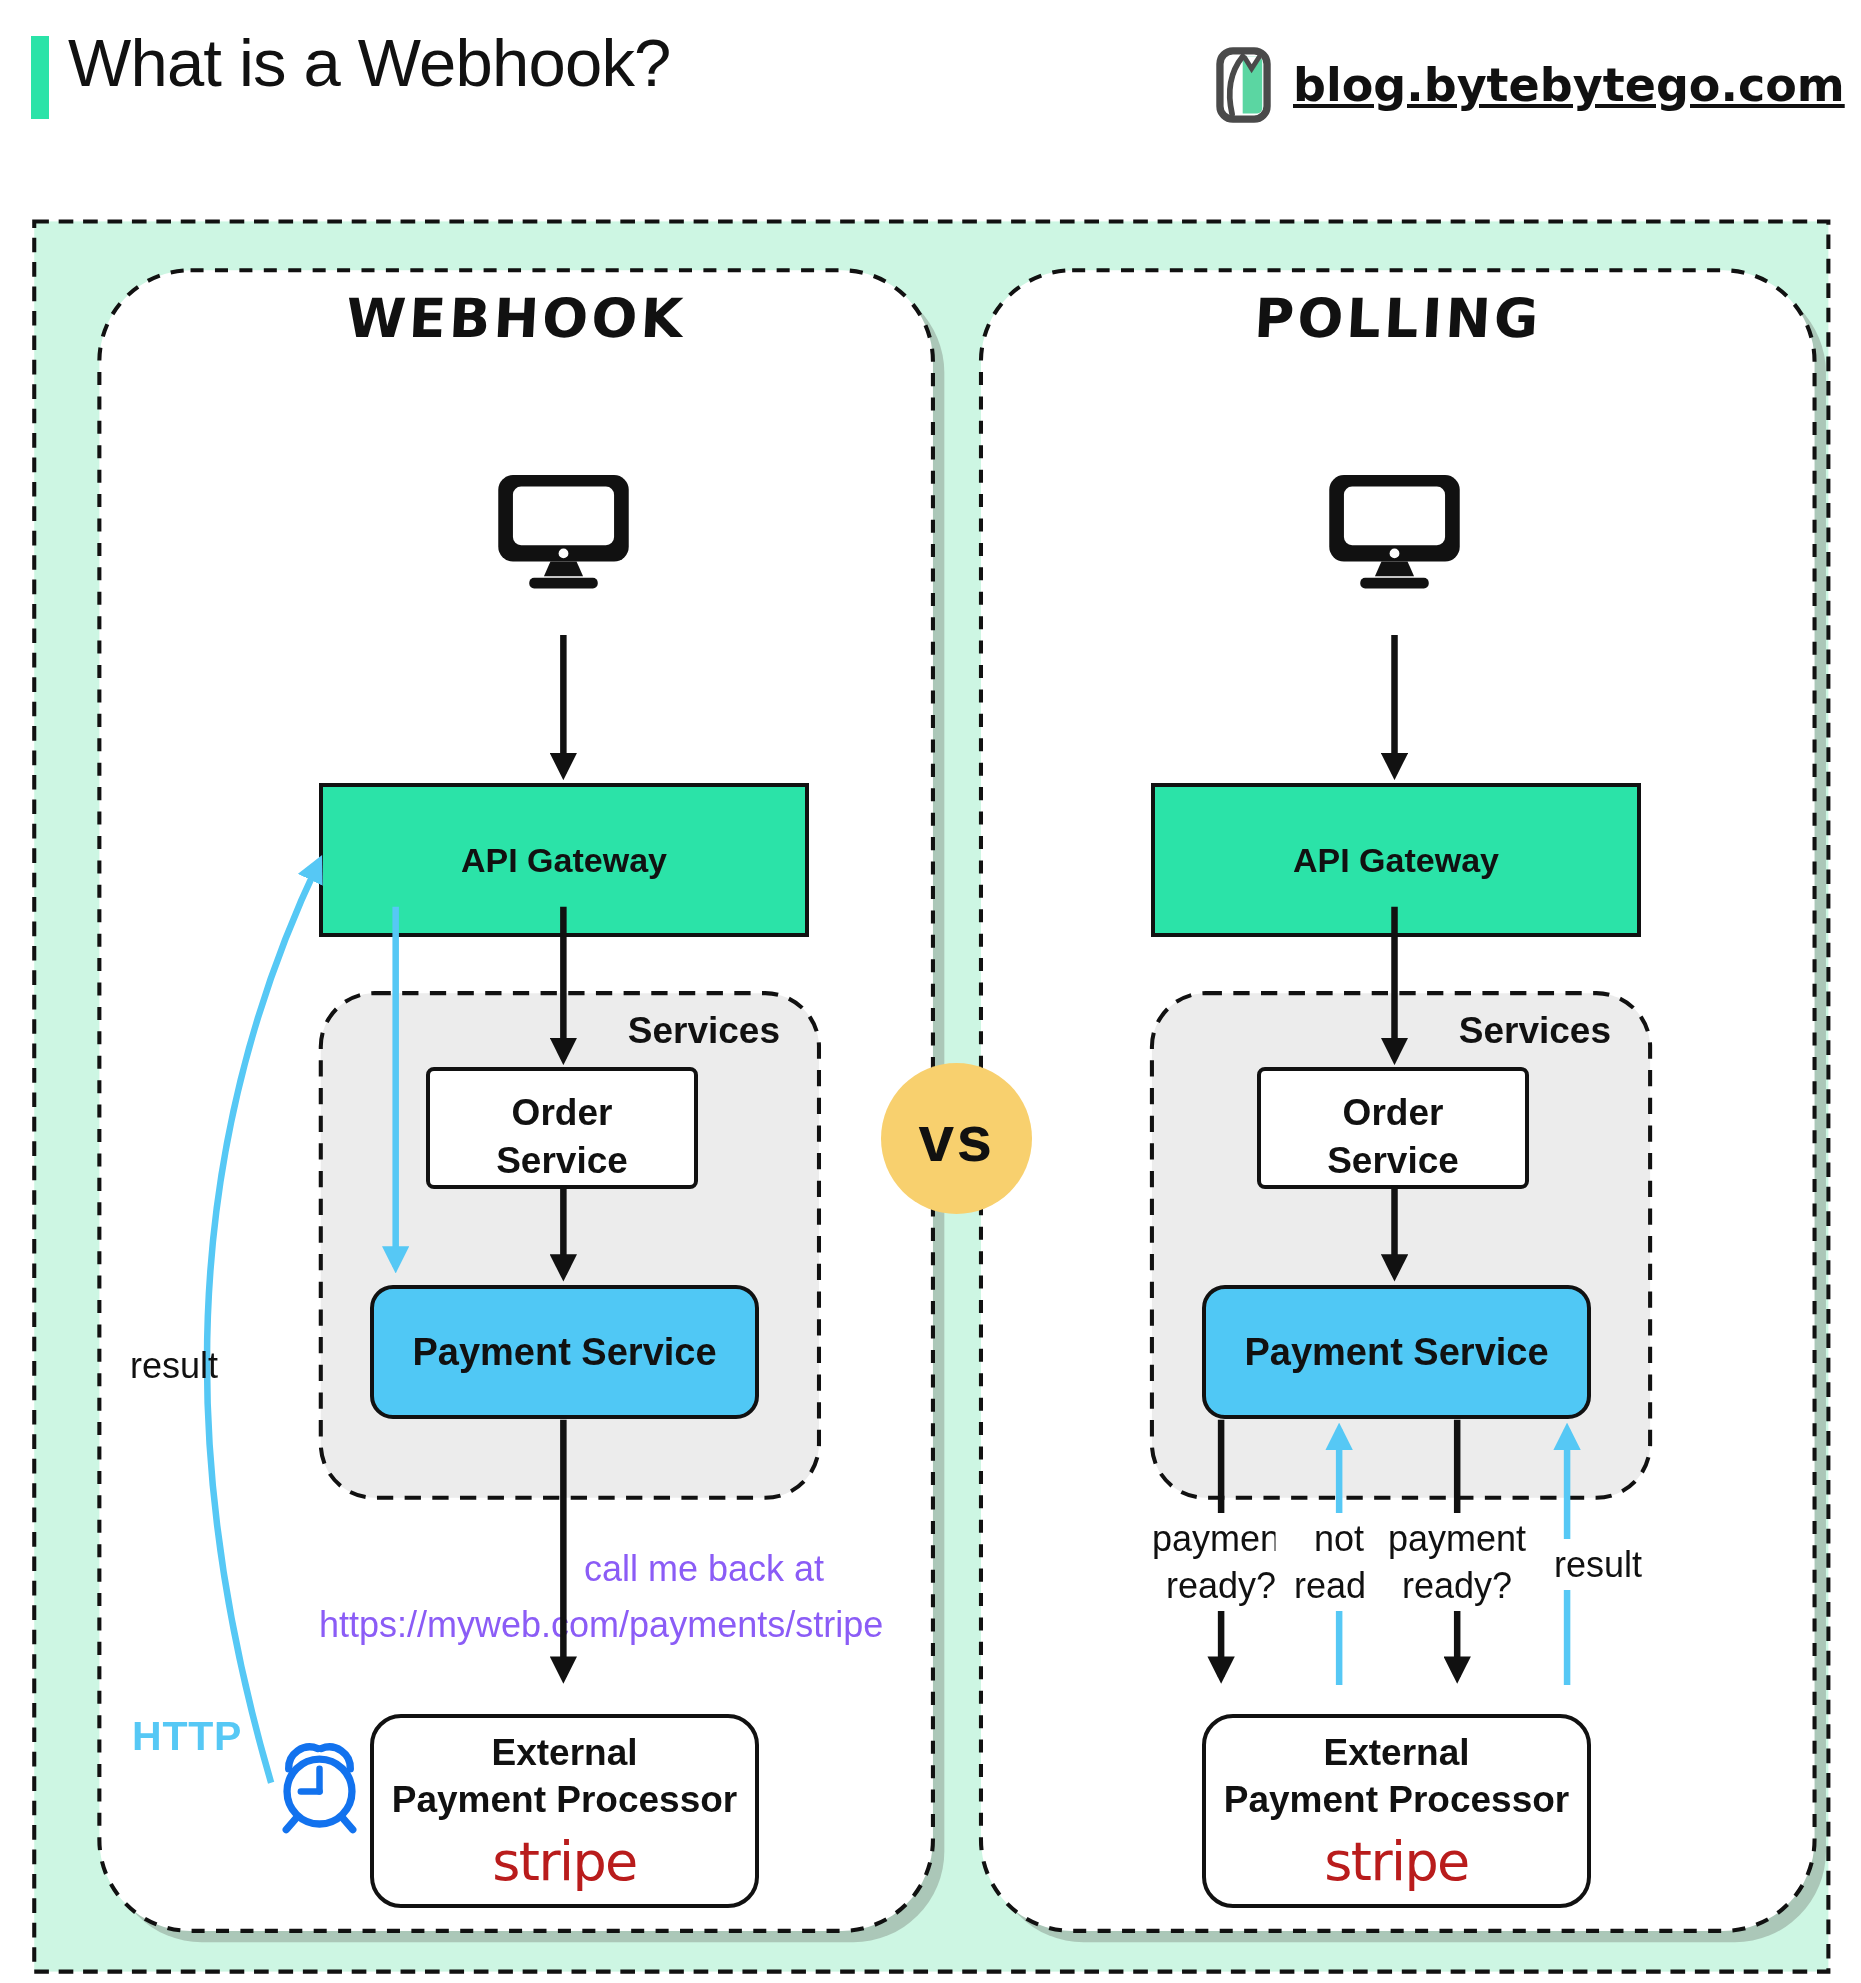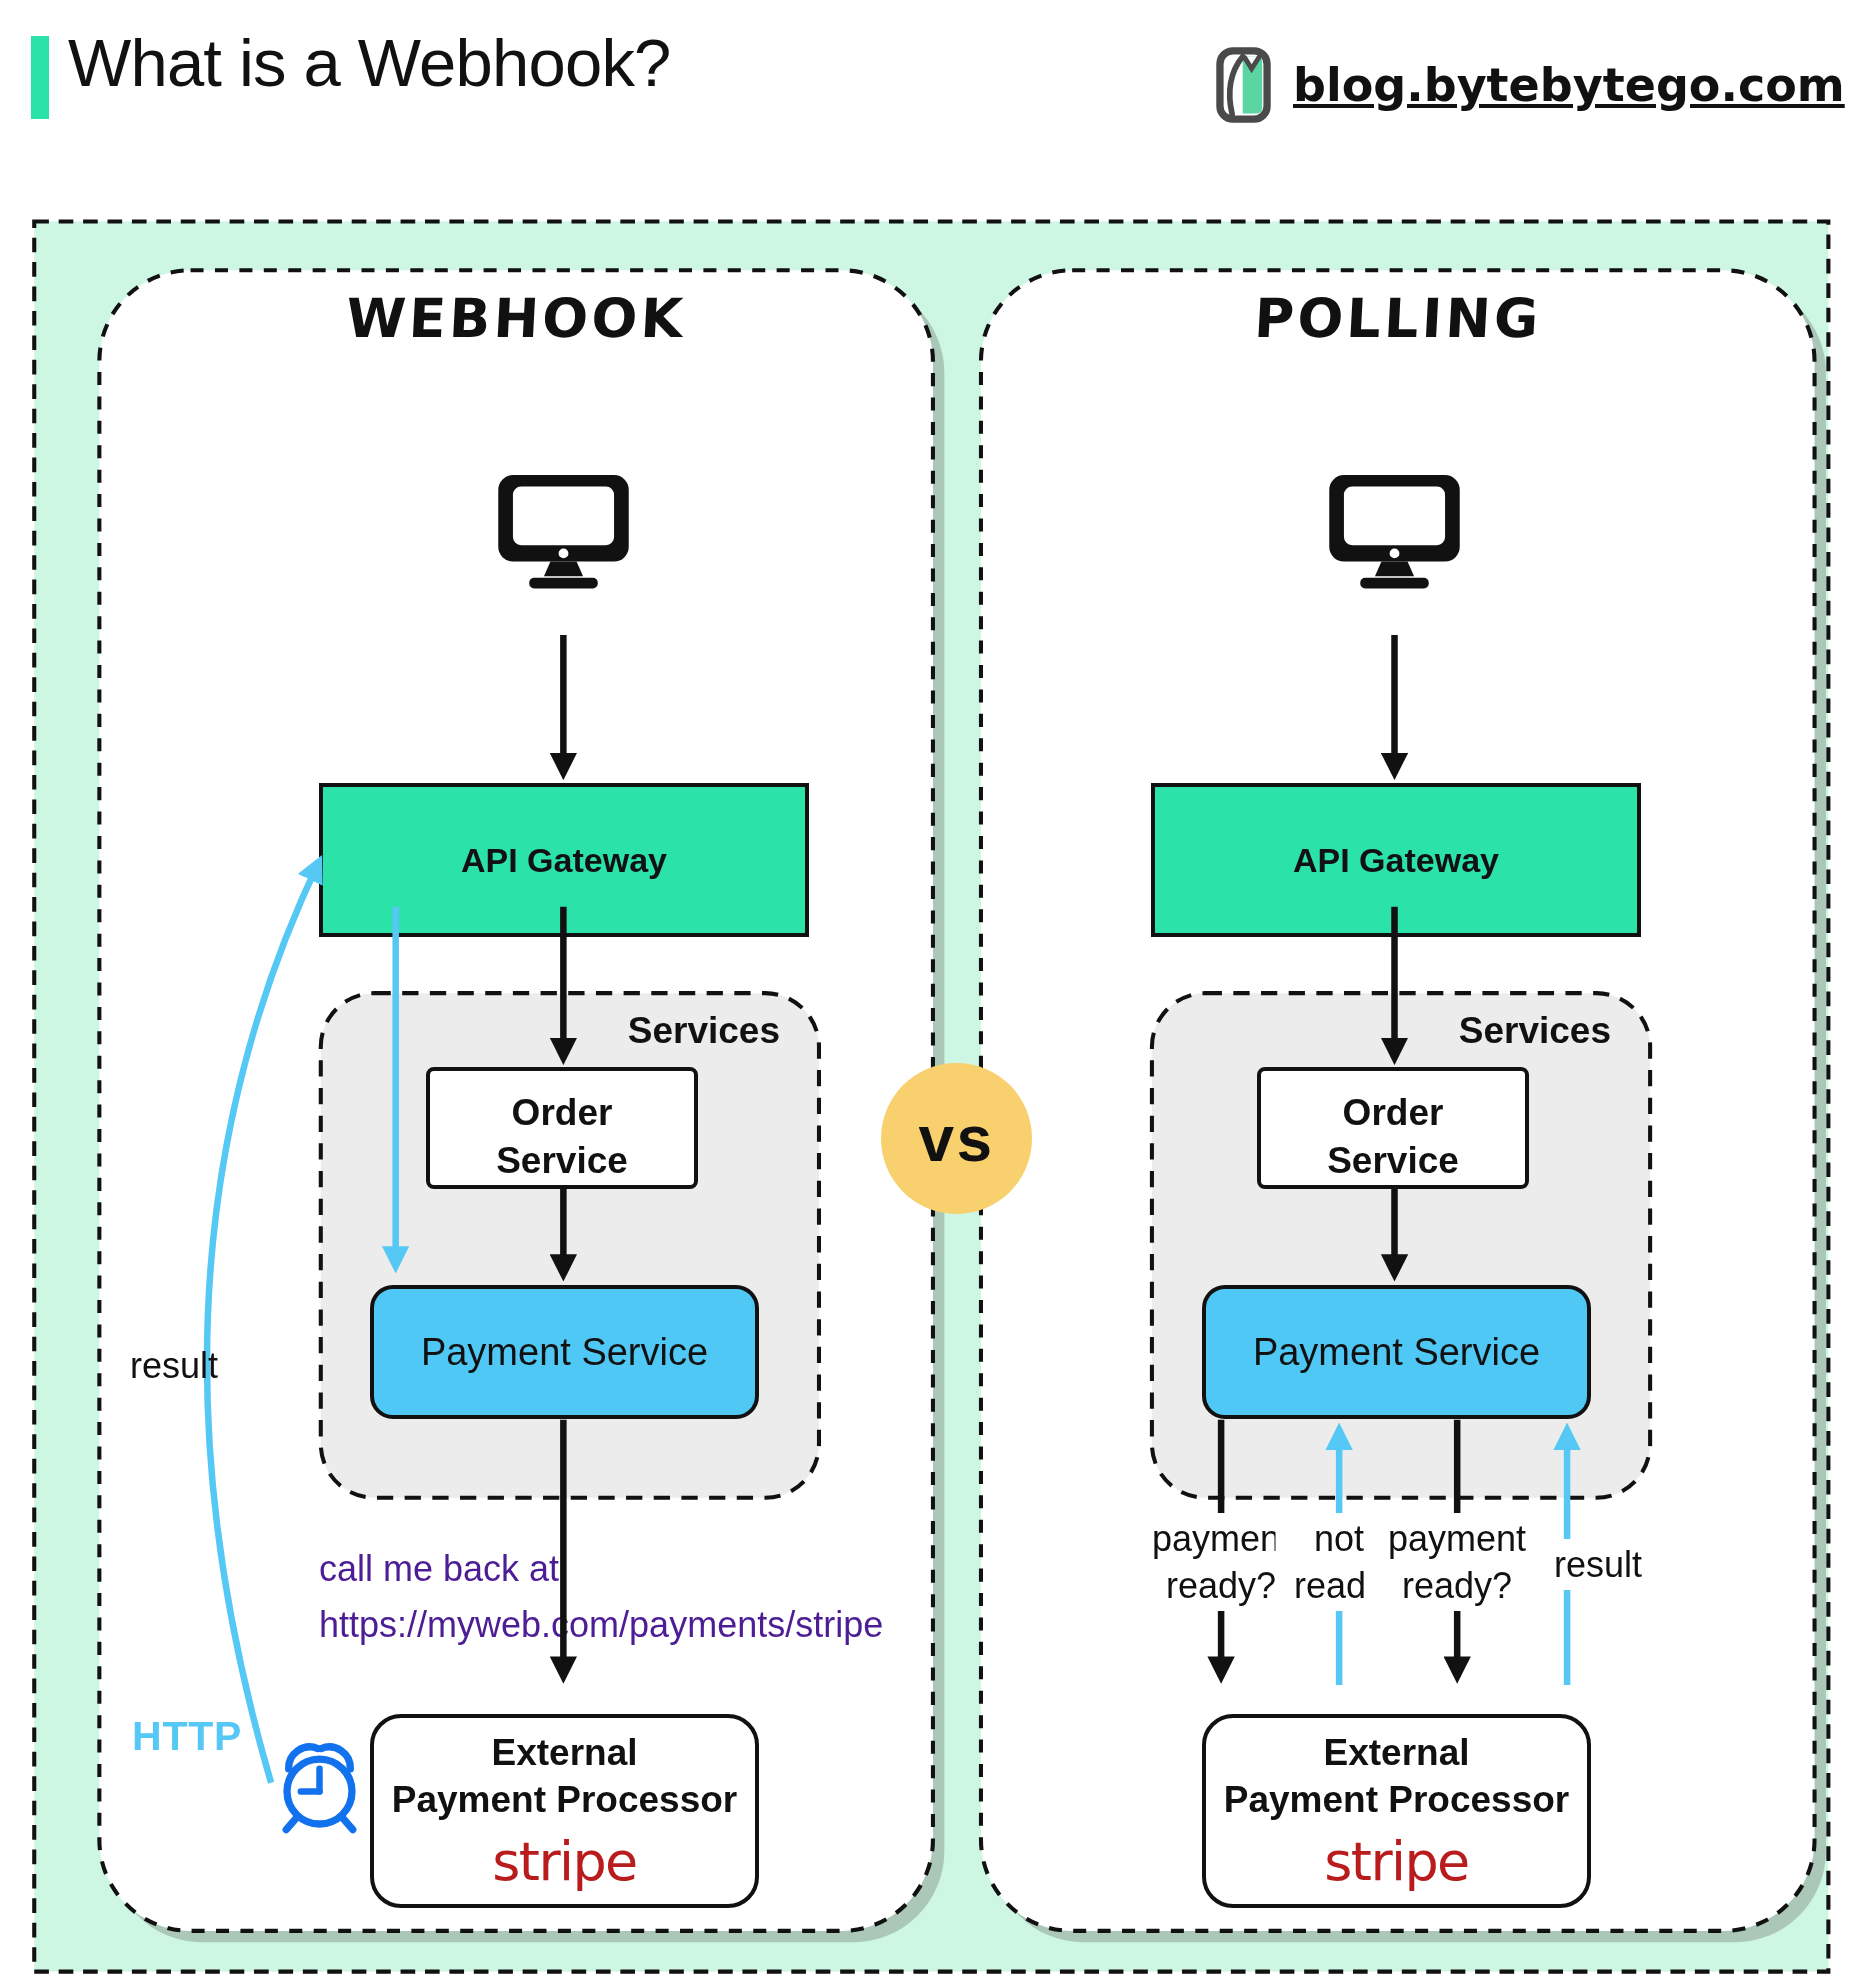--- a/index.html
+++ b/index.html
@@ -55,37 +55,37 @@
     width:272px;height:122px;
     background:#ffffff;border:4.1px solid #111;border-radius:8px;box-sizing:border-box;
     display:flex;align-items:flex-end;justify-content:center;text-align:center;
     font-size:37px;font-weight:bold;color:#111;line-height:1.3;
   }
   .order .wrapbox{width:179px;}
   .payment{
     width:389px;height:134px;
     background:#50C8F5;border:4.1px solid #111;border-radius:23px;box-sizing:border-box;
     display:flex;align-items:center;justify-content:center;
-    font-size:38px;font-weight:normal;color:#111;
+    font-size:38px;font-weight:bold;color:#111;
   }
   .external{
     width:389px;height:194px;
     background:#ffffff;border:4.1px solid #111;border-radius:31px;box-sizing:border-box;
     display:flex;flex-direction:column;align-items:center;justify-content:center;
     text-align:center;color:#111;margin-top:27px;
   }
   .external .line{font-size:37px;font-weight:bold;line-height:1.28;}
   .external .stripe{
     margin-top:6.5px;
     font-size:54px;font-weight:normal;color:#b91c1c;letter-spacing:-1.6px;
     font-family:"DejaVu Sans", sans-serif;
   }
   .callback{
-    width:505px;text-align:left;
-    font-size:36px;color:#4c1d95;line-height:1.55;
+    width:505px;text-align:right;
+    font-size:36px;color:#8b5cf6;line-height:1.55;
   }
   .poll-label{
     transform:translateX(-50%);
     background:#ffffff;padding:1.6px 6.5px;
     font-size:36px;color:#111;line-height:1.32;text-align:center;
   }
   .result-left{font-size:36px;color:#111;}
   .http-label{
     font-size:41px;font-weight:bold;color:#56C8F5;letter-spacing:0.8px;
   }

